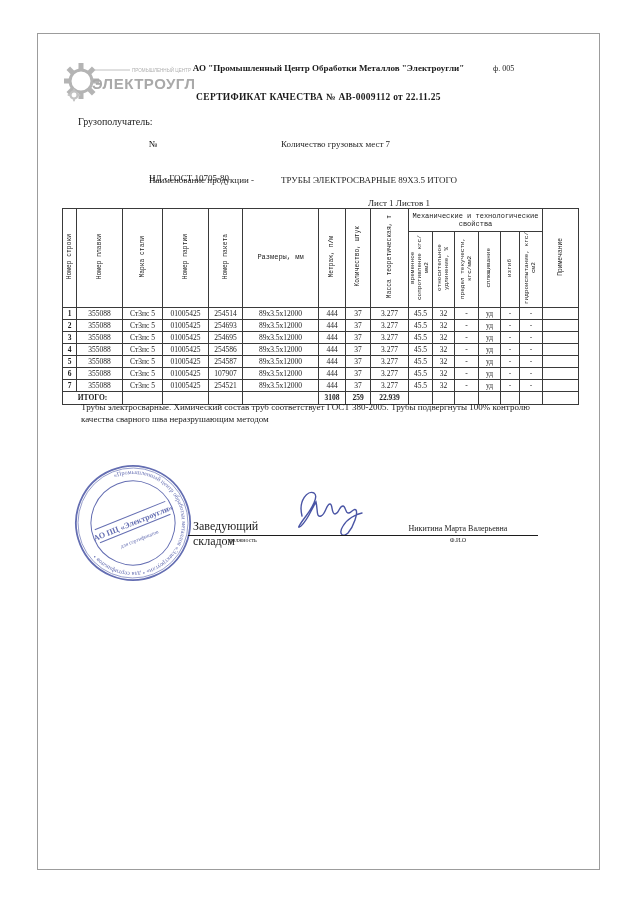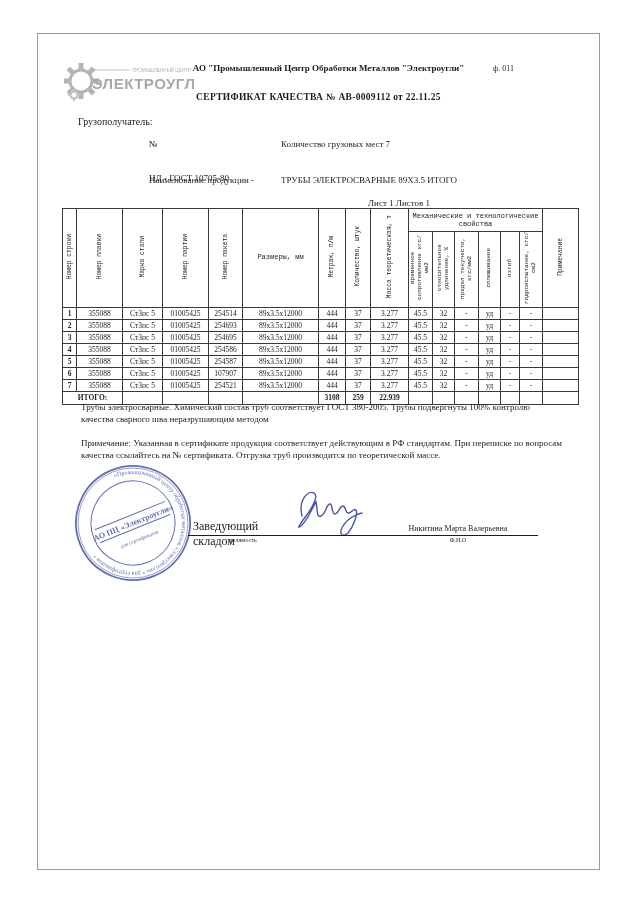--- a/index.html
+++ b/index.html
@@ -88,21 +88,21 @@
             <rect x="8" y="-2" width="6" height="4" fill="#c3c3c3"></rect>
           </g>
         </g>
         <line x1="30" y1="12" x2="66" y2="12" stroke="#c0c0c0" stroke-width="1"></line>
         <text x="68" y="14" font-family="Liberation Sans, sans-serif" font-size="4.6" fill="#b0b0b0">ПРОМЫШЛЕННЫЙ ЦЕНТР</text>
         <text x="28" y="31" font-family="Liberation Sans, sans-serif" font-weight="bold" font-size="15" letter-spacing="0.5" fill="#a9a9a9">ЭЛЕКТРОУГЛИ</text>
       </svg>
     </div>
 
     <div class="abs company">АО "Промышленный Центр Обработки Металлов "Электроугли"</div>
-    <div class="abs formcode">ф. 011</div>
+    <div class="abs formcode">ф. 005</div>
     <div class="abs cert-title">СЕРТИФИКАТ  КАЧЕСТВА  № АВ-0009112 от 22.11.25</div>
     <div class="abs consignee">Грузополучатель:</div>
 
     <div class="abs lbl" style="left:111px;top:105px;">№</div>
     <div class="abs lbl" style="left:243px;top:105px;">Количество грузовых мест 7</div>
     <div class="abs lbl" style="left:111px;top:123px;margin-top:16px;">НД -  ГОСТ 10705-80</div>
     <div class="abs lbl" style="left:111px;top:141px;">Наименование продукции -</div>
     <div class="abs lbl" style="left:243px;top:141px;">ТРУБЫ ЭЛЕКТРОСВАРНЫЕ 89Х3.5 ИТОГО</div>
     <div class="abs sheet">Лист  1    Листов  1</div>
 
@@ -293,21 +293,20 @@
               <td></td>
             <td></td>
               <td></td>
             <td></td>
           </tr>
         </tfoot>
       </table>
     </div>
 
     <div class="abs para p1">Трубы электросварные.  Химический состав труб соответствует  ГОСТ 380-2005. Трубы подвергнуты 100% контролю качества сварного шва неразрушающим методом</div>
-    <div class="abs para p2">Примечание: Указанная в сертификате продукция соответствует действующим в РФ стандартам. При переписке по вопросам качества ссылайтесь на № сертификата. Отгрузка труб производится по теоретической массе.</div>
 
     <div class="abs stamp">
       <svg width="122" height="122" viewBox="0 0 122 122">
         <g stroke="#4a55a5" fill="none">
           <circle cx="61" cy="61" r="57" stroke-width="1.8"></circle>
           <circle cx="61" cy="61" r="55" stroke-width="0.6"></circle>
           <circle cx="61" cy="61" r="42" stroke-width="1"></circle>
           <line x1="23" y1="53" x2="99" y2="53" stroke-width="1"></line>
           <line x1="23" y1="67" x2="99" y2="67" stroke-width="1"></line>
         </g>

